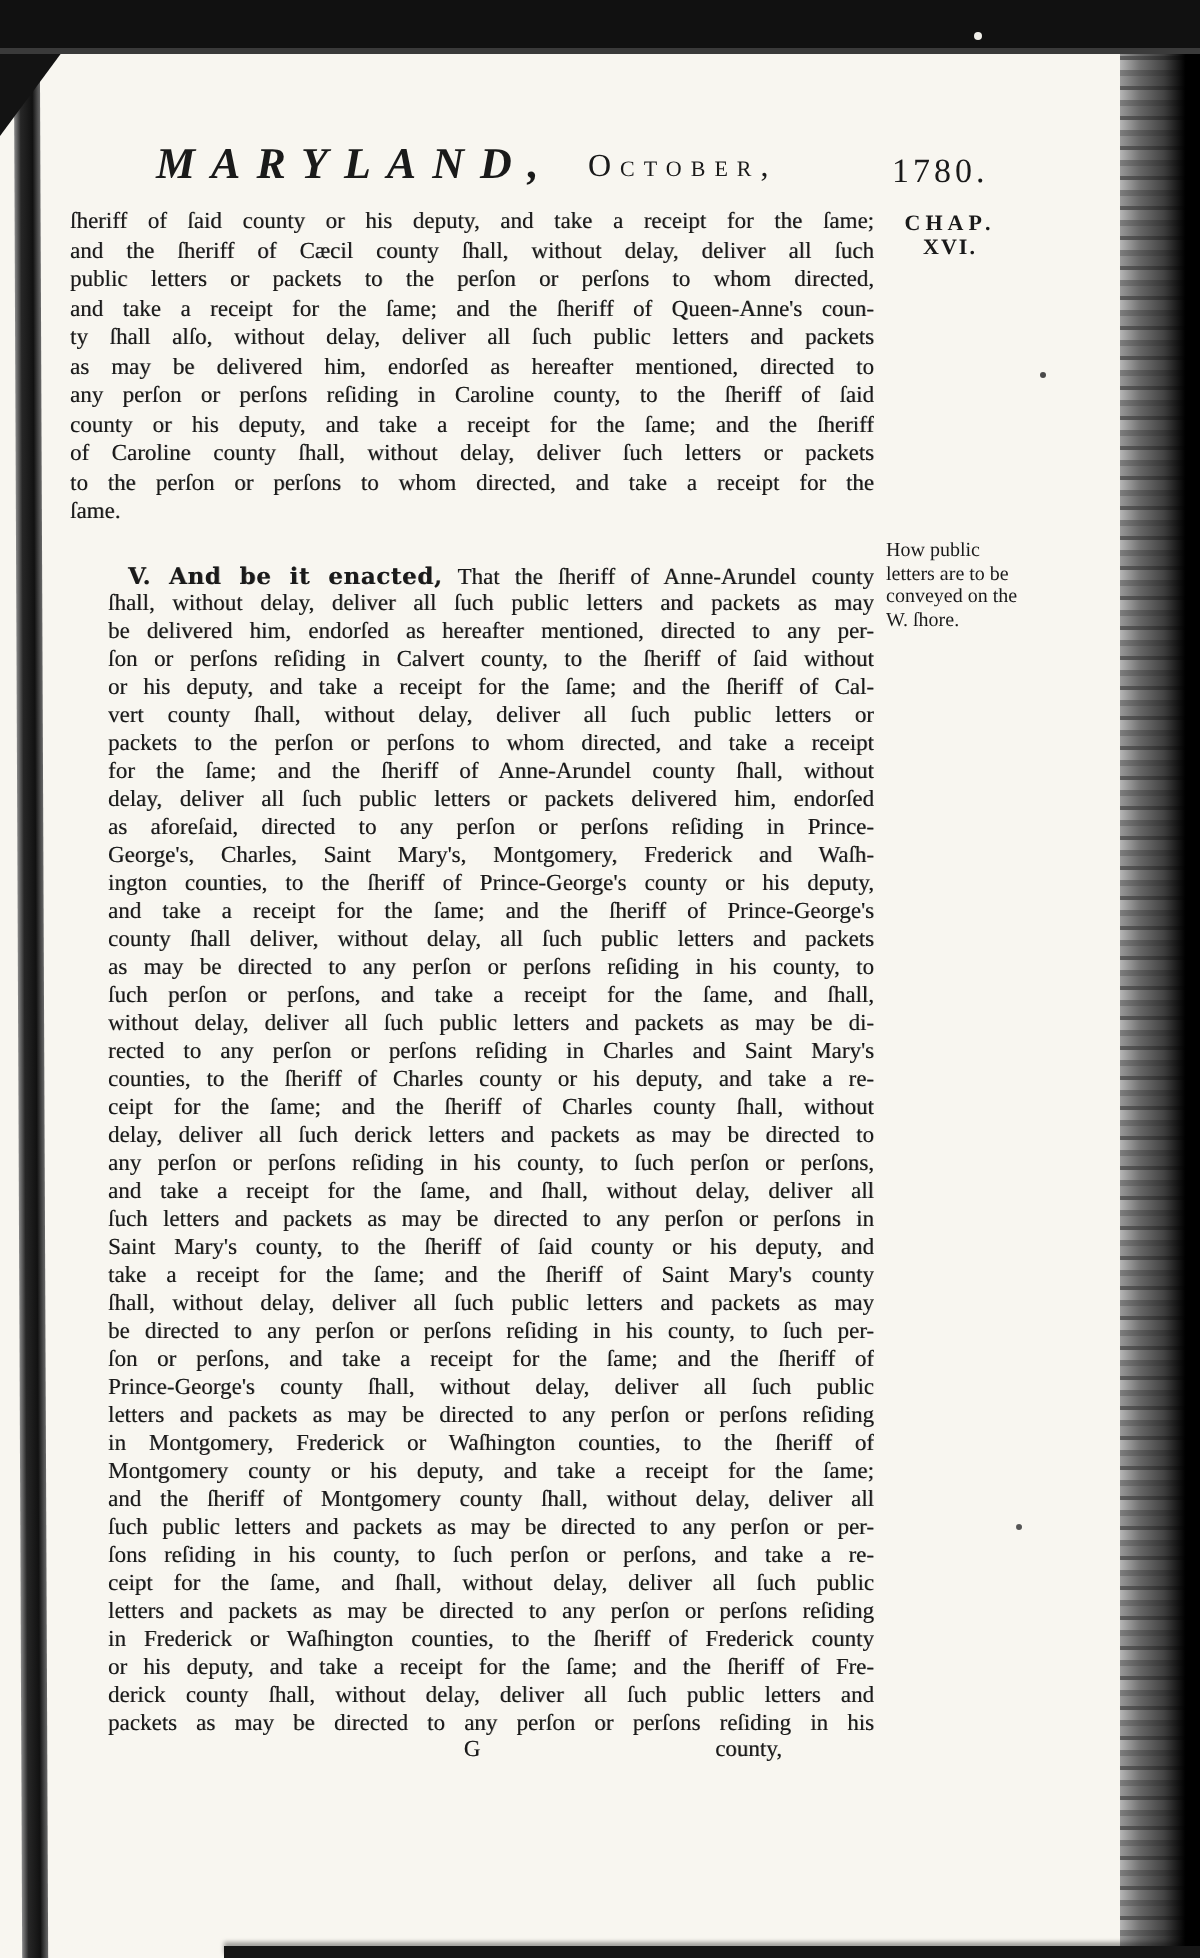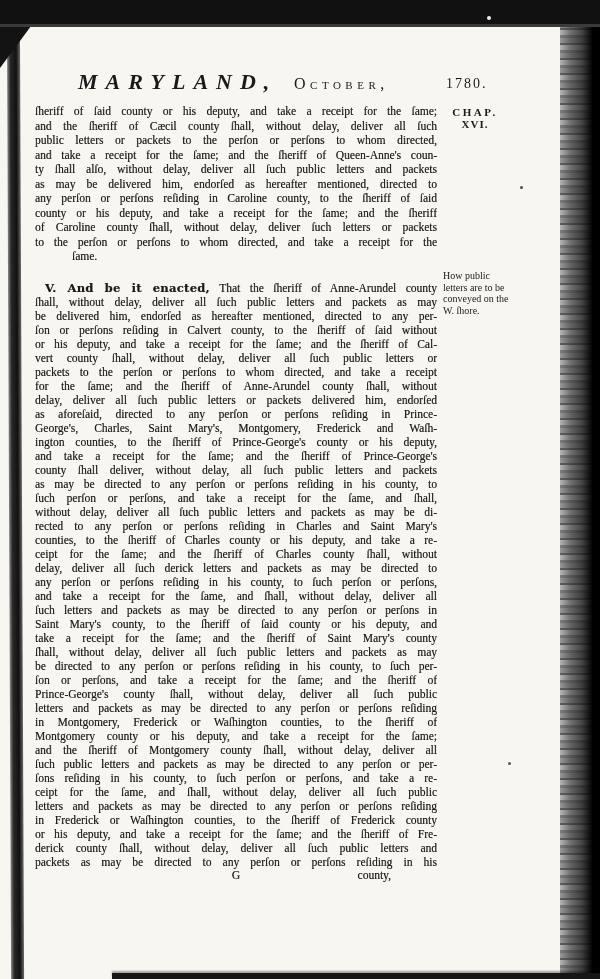--- a/index.html
+++ b/index.html
@@ -18,37 +18,37 @@
   .band-bottom{position:absolute;left:112px;right:0;bottom:0;height:6px;background:#161616;z-index:5;
     box-shadow:0 -2px 2px rgba(0,0,0,.35);}
   .speck{position:absolute;border-radius:50%;z-index:6;}
   .speck.s1{left:487px;top:16px;width:4px;height:4px;background:#f0efe9;}
   .speck.s2{left:520px;top:186px;width:3px;height:3px;background:#4a4a4a;z-index:3;}
   .speck.s3{left:508px;top:762px;width:3px;height:3px;background:#555;z-index:3;}
 
   
   .hdr-state{position:absolute;left:78px;top:69px;font-size:22px;font-style:italic;font-weight:700;letter-spacing:8px;white-space:nowrap;}
   .hdr-month{position:absolute;left:294px;top:75px;font-size:16px;font-variant:small-caps;letter-spacing:4.5px;white-space:nowrap;}
-  .hdr-year{position:absolute;left:446px;top:76px;font-size:14px;letter-spacing:2px;white-space:nowrap;}
+  .hdr-year{position:absolute;left:446px;top:76px;font-size:17px;letter-spacing:2px;white-space:nowrap;}
 
   
   .chap-note{position:absolute;left:449px;top:106px;width:52px;font-size:11px;font-weight:700;text-align:center;line-height:12px;}
   .chap-note .l1{letter-spacing:2.5px;}
   .chap-note .l2{letter-spacing:1px;}
   .side-note{position:absolute;left:443px;top:270px;width:68px;font-size:10px;line-height:11.6px;text-align:left;}
 
   
   .para{position:absolute;left:35px;width:402px;
     text-shadow:0.3px 0 0 rgba(0,0,0,.45);}
   .para1{top:104px;}
   .para5{top:281px;}
   .line{font-size:11.5px;text-align:justify;text-align-last:justify;overflow:hidden;}
   .para1 .line{height:14.5px;line-height:14.5px;}
-  .para5 .line{height:14px;line-height:14px;}
-  .line.last{text-align-last:left;margin-left:37px;}
+  .para5 .line{height:14px;line-height:14px;margin-left:19px;}
+  .line.last{text-align-last:left;}
   .line.first{text-indent:10px;}
   .enact{font-family:"DejaVu Serif",serif;font-weight:700;letter-spacing:.3px;}
 
   
   .footer-row{position:absolute;left:35px;top:869px;width:402px;height:14px;font-size:11.5px;
     text-shadow:0.3px 0 0 rgba(0,0,0,.45);}
   .sig{position:absolute;left:0;width:100%;text-align:center;}
   .catch{position:absolute;right:46px;}
 </style>
 </head>

